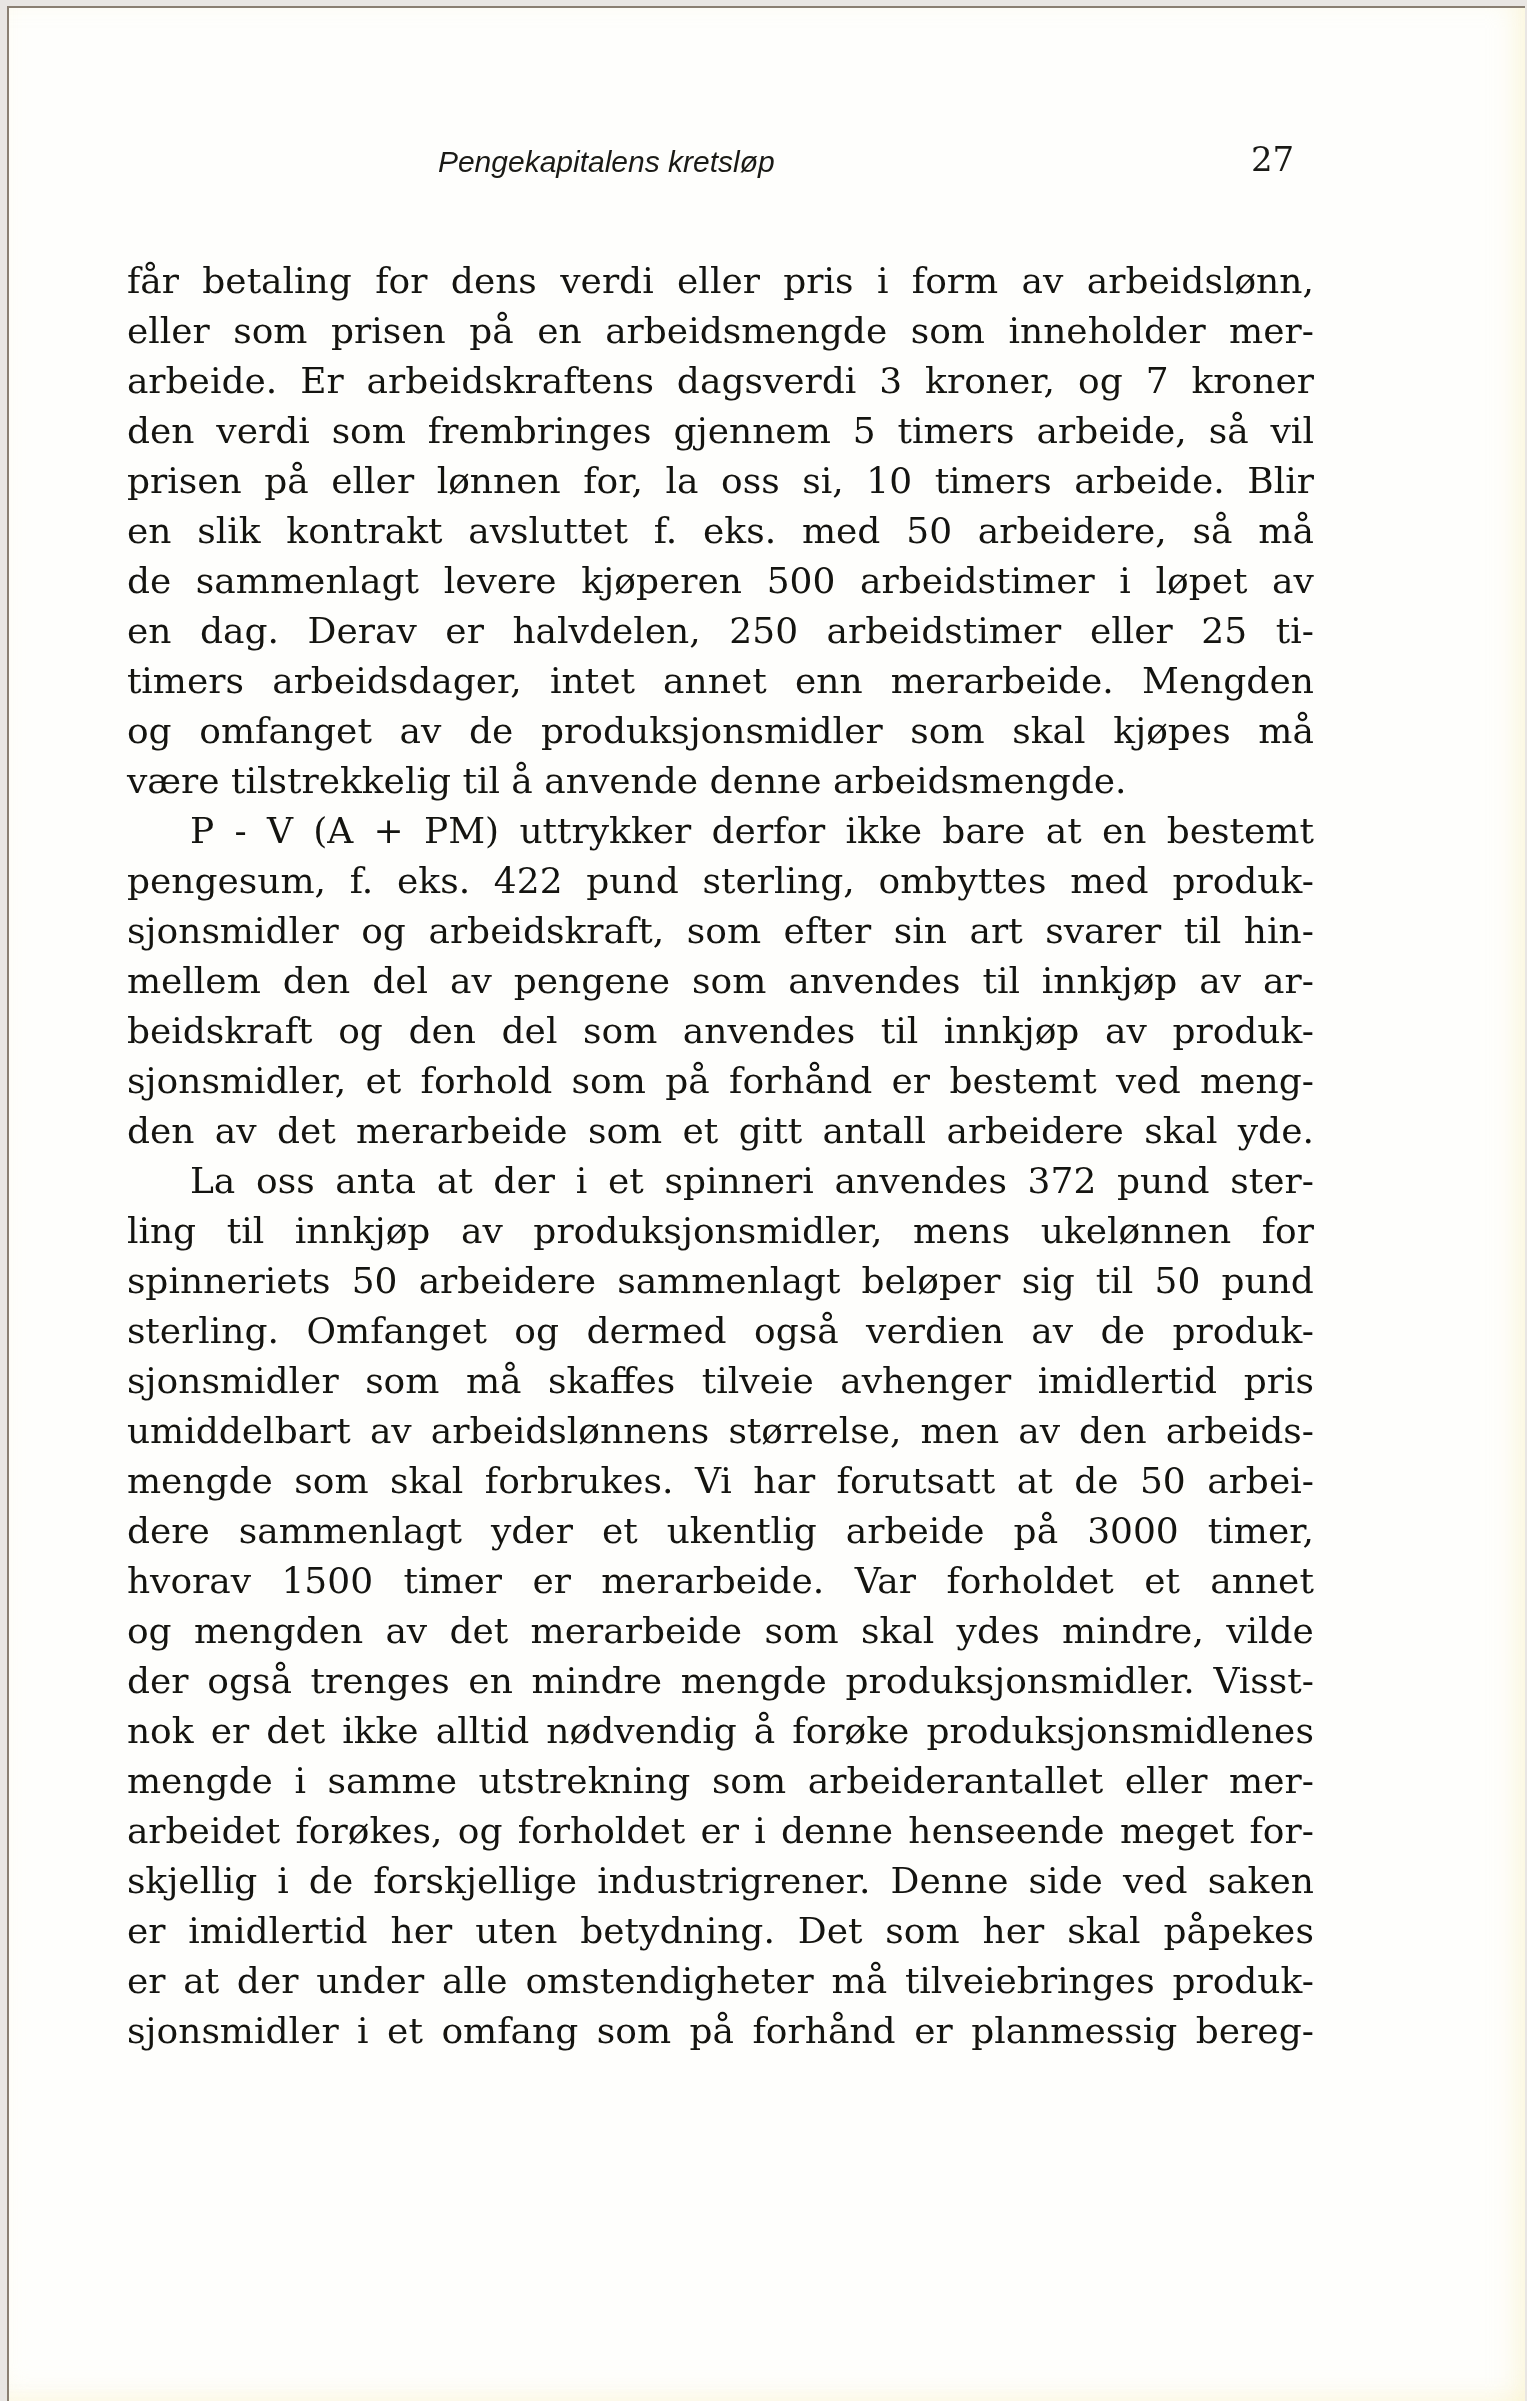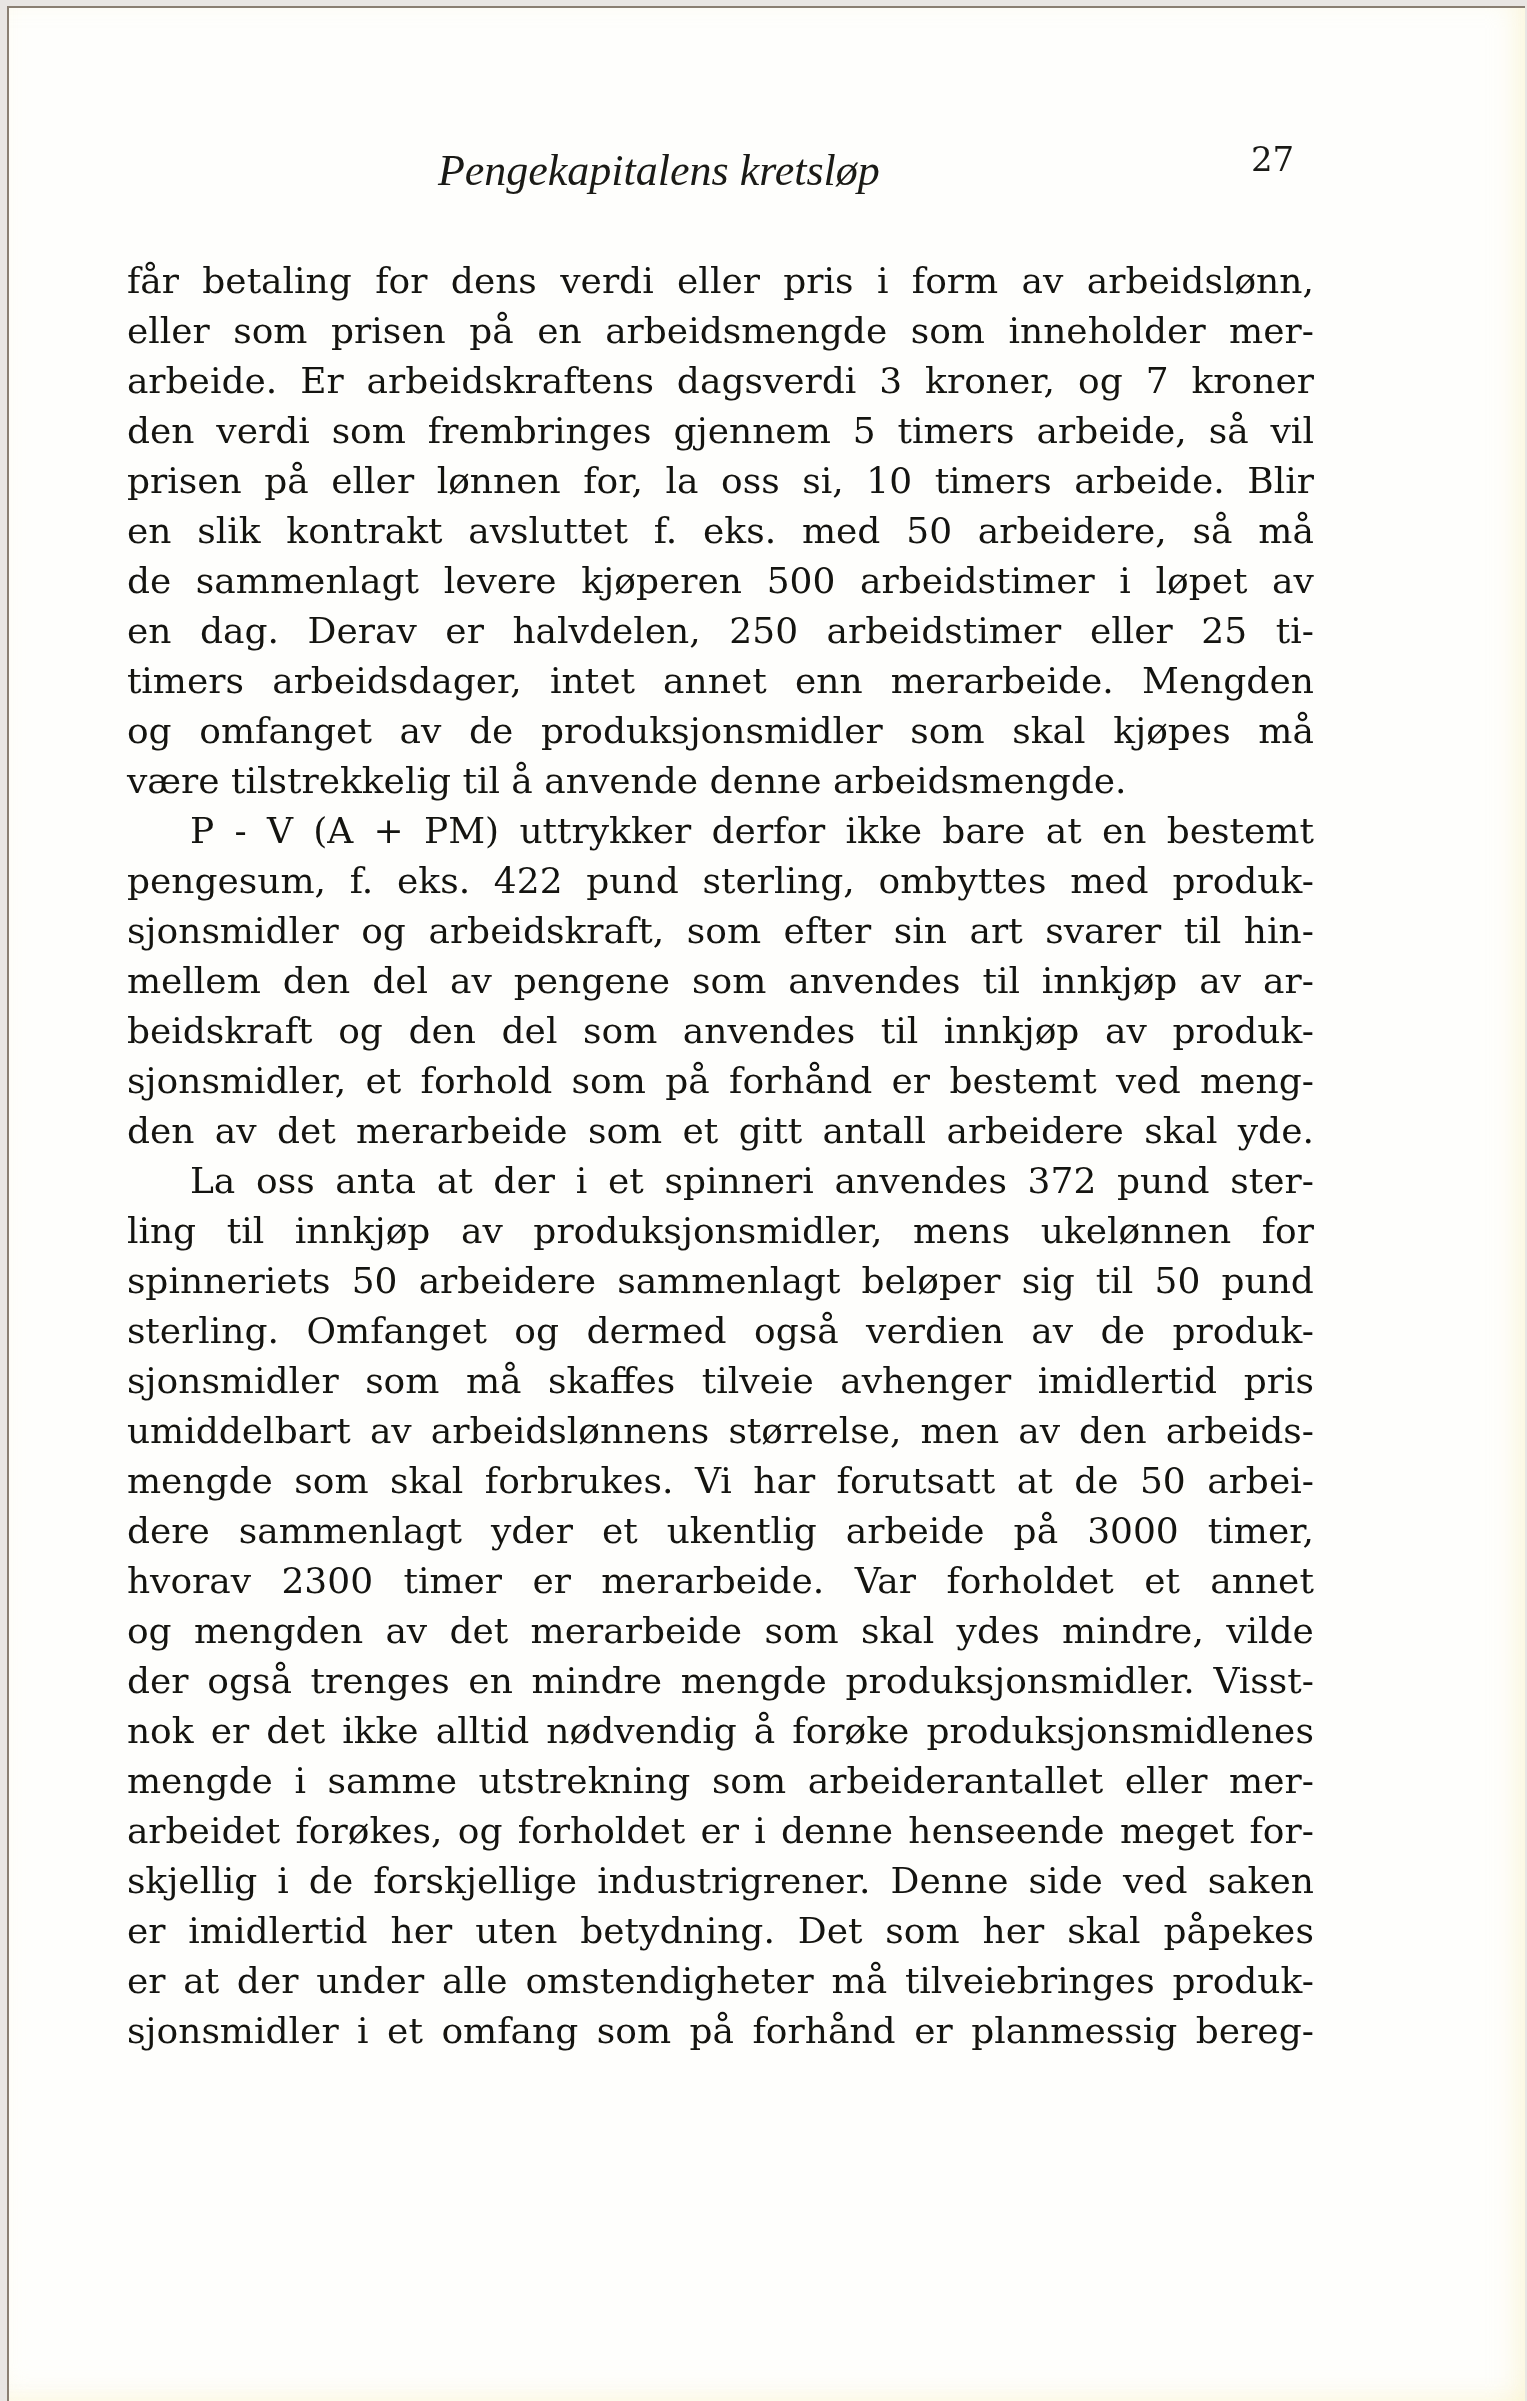--- a/index.html
+++ b/index.html
@@ -28,23 +28,23 @@
     position: absolute;
     top: 137px;
     left: 0;
     right: 0;
     height: 55px;
   }
   .running-title {
     position: absolute;
     left: 429px;
     top: 0;
-    font-family: Liberation Serif, serif;
+    font-family: Liberation Sans, sans-serif;
     font-style: italic;
-    font-size: 44px;
+    font-size: 30px;
     color: #1a1a16;
     letter-spacing: 0px;
   }
   .page-number {
     position: absolute;
     left: 1242px;
     top: -5.5px;
     font-family: "DejaVu Serif", serif;
     font-size: 34px;
     color: #1a1a16;
@@ -102,21 +102,21 @@
     <span class="line">sjonsmidler, et forhold som på forhånd er bestemt ved meng-</span>
     <span class="line">den av det merarbeide som et gitt antall arbeidere skal yde.</span>
     <span class="line indent">La oss anta at der i et spinneri anvendes 372 pund ster-</span>
     <span class="line">ling til innkjøp av produksjonsmidler, mens ukelønnen for</span>
     <span class="line">spinneriets 50 arbeidere sammenlagt beløper sig til 50 pund</span>
     <span class="line">sterling. Omfanget og dermed også verdien av de produk-</span>
     <span class="line">sjonsmidler som må skaffes tilveie avhenger imidlertid pris</span>
     <span class="line">umiddelbart av arbeidslønnens størrelse, men av den arbeids-</span>
     <span class="line">mengde som skal forbrukes. Vi har forutsatt at de 50 arbei-</span>
     <span class="line">dere sammenlagt yder et ukentlig arbeide på 3000 timer,</span>
-    <span class="line">hvorav 2300 timer er merarbeide. Var forholdet et annet</span>
+    <span class="line">hvorav 1500 timer er merarbeide. Var forholdet et annet</span>
     <span class="line">og mengden av det merarbeide som skal ydes mindre, vilde</span>
     <span class="line">der også trenges en mindre mengde produksjonsmidler. Visst-</span>
     <span class="line">nok er det ikke alltid nødvendig å forøke produksjonsmidlenes</span>
     <span class="line">mengde i samme utstrekning som arbeiderantallet eller mer-</span>
     <span class="line">arbeidet forøkes, og forholdet er i denne henseende meget for-</span>
     <span class="line">skjellig i de forskjellige industrigrener. Denne side ved saken</span>
     <span class="line">er imidlertid her uten betydning. Det som her skal påpekes</span>
     <span class="line">er at der under alle omstendigheter må tilveiebringes produk-</span>
     <span class="line">sjonsmidler i et omfang som på forhånd er planmessig bereg-</span>
   </div>

